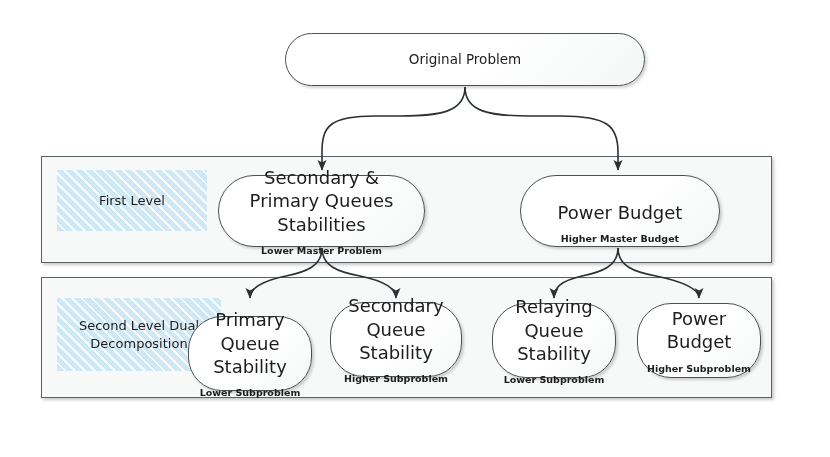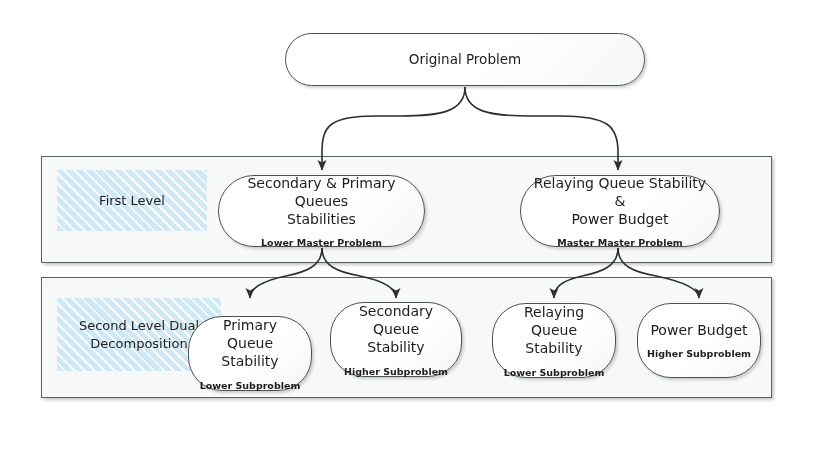--- a/index.html
+++ b/index.html
@@ -68,21 +68,21 @@
     display: flex;
     flex-direction: column;
     align-items: center;
     justify-content: center;
     text-align: center;
     color: #1d1d1d;
     box-shadow: 2px 2px 3px rgba(0,0,0,0.18);
     z-index: 4;
   }
   .node .title {
-    font-size: 14px;
+    font-size: 18px;
     line-height: 1.3;
     padding: 0 10px;
   }
   .node .subtitle {
     font-size: 9.5px;
     font-weight: bold;
     line-height: 1.2;
     margin-top: 9px;
     padding: 0 6px;
   }
@@ -144,24 +144,24 @@
   <div class="node" id="node-lower-master">
     <div class="title">
       <span>Secondary &amp; Primary Queues</span><br>
       <span>Stabilities</span>
     </div>
     <div class="subtitle">Lower Master Problem</div>
   </div>
 
   <div class="node" id="node-higher-master">
     <div class="title">
-      <span>Relaying Queue Stability &amp;</span><br>
+      <br>
       <span>Power Budget</span>
     </div>
-    <div class="subtitle">Master Master Problem</div>
+    <div class="subtitle">Higher Master Budget</div>
   </div>
 
   <div class="level-frame" id="frame-level2"></div>
 
   <div class="hatch-label" id="hatch-level2">
     <div>
       <div>Second Level Dual</div>
       <div>Decomposition</div>
     </div>
   </div>

